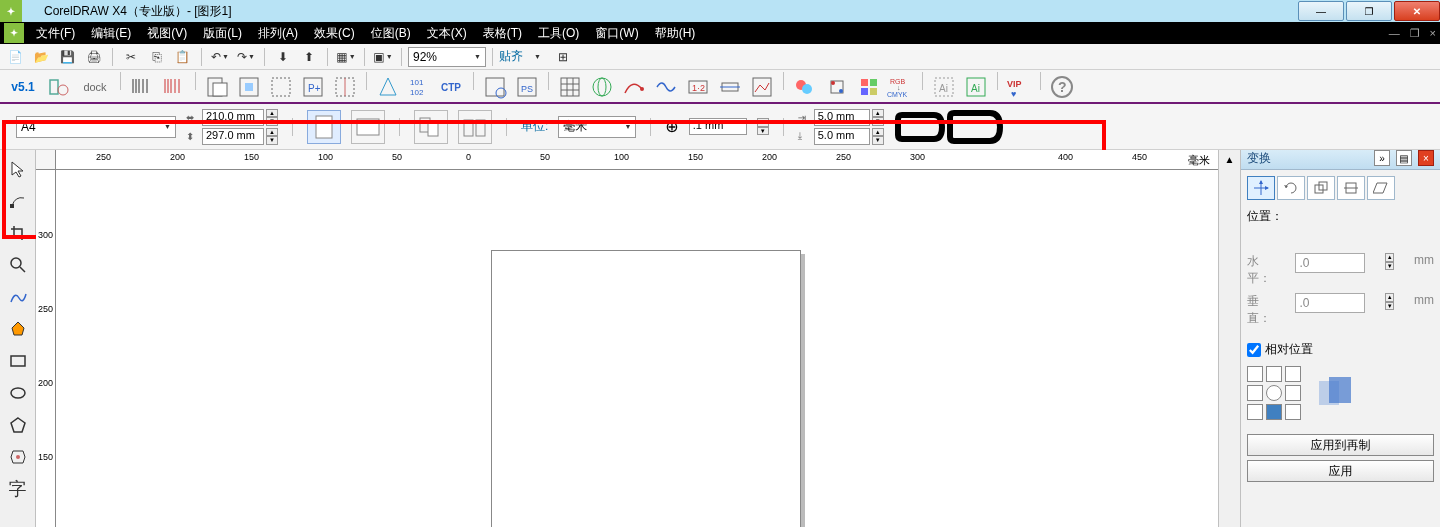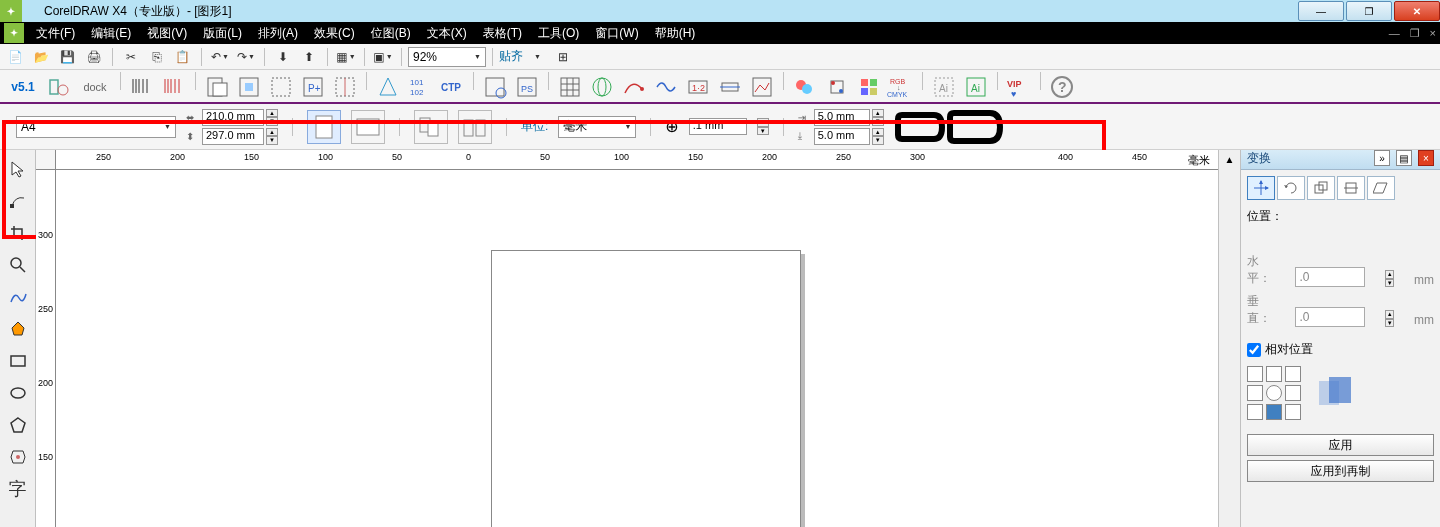--- a/index.html
+++ b/index.html
@@ -74,21 +74,21 @@
 
 .docker { width: 200px; background:#f2f2f2; border-left:1px solid #c0c0c0; font-size:12px; }
 .docker-head { height:20px; background:linear-gradient(#d8ecf8,#c0ddf0); border-bottom:1px solid #a0b8cc; display:flex;padding:0 6px; gap:6px; }
 .docker-head .title { flex:1; color:#1a4a7a; }
 .docker-head .btn { width:16px;height:16px;border:1px solid #888;display:flex;align-items:center;justify-content:center;font-size:10px;background:#fff; }
 .docker-head .btn.close { background:#e04020;color:#fff;border-color:#a02010; }
 .docker-body { padding: 6px; }
 .tab-row { display:flex; gap:2px; margin-bottom:8px; }
 .tab-row .tab { width:28px;height:24px;border:1px solid #a0b8cc;display:flex;align-items:center;justify-content:center;font-size:11px;background:#fff; }
 .tab-row .tab.active { border:1px solid #4080c0; background:#e0f0ff; }
-.field-row { display:flex; align-items:flex-end; gap:20px; margin-bottom:6px; }
+.field-row { display:flex; align-items:flex-start; gap:20px; margin-bottom:6px; }
 .field-row .lbl { width:40px; text-align:left; color:#888; }
 .field-row input { width:70px; height:20px; border:1px solid #aaa; font-size:12px; padding:0 3px; background:#fff;color:#888; }
 .field-row .unit { color:#888; }
 .checkbox-row { display:flex;align-items:center;gap:4px; margin:14px 0 8px; }
 .checkbox-row input { width:14px;height:14px; }
 .anchor-grid { display:flex; gap:14px; align-items:center; margin-bottom:14px; }
 .anchor { display:grid; grid-template-columns:repeat(3,16px); grid-template-rows:repeat(3,16px); gap:3px; }
 .anchor div { border:1px solid #888; background:#fff; }
 .anchor div.sel { background:#4080c0; }
 .obj-icon { width:40px;height:36px; display:flex;align-items:center;justify-content:center; }
@@ -623,18 +623,18 @@
             <div></div>
         </div>
         <div class="obj-icon">
           <svg width="40" height="36">
               <rect x="4" y="6" width="20" height="24" fill="#88aadd" opacity="0.5"></rect>
               <rect x="14" y="2" width="22" height="26" fill="#4477cc" opacity="0.7"></rect>
             </svg>
         </div>
       </div>
       <div class="apply-row">
+        <button>应用到再制</button>
         <button>应用</button>
-        <button>应用到再制</button>
       </div>
     </div>
   </div>
 </div>
 
 </body></html>

